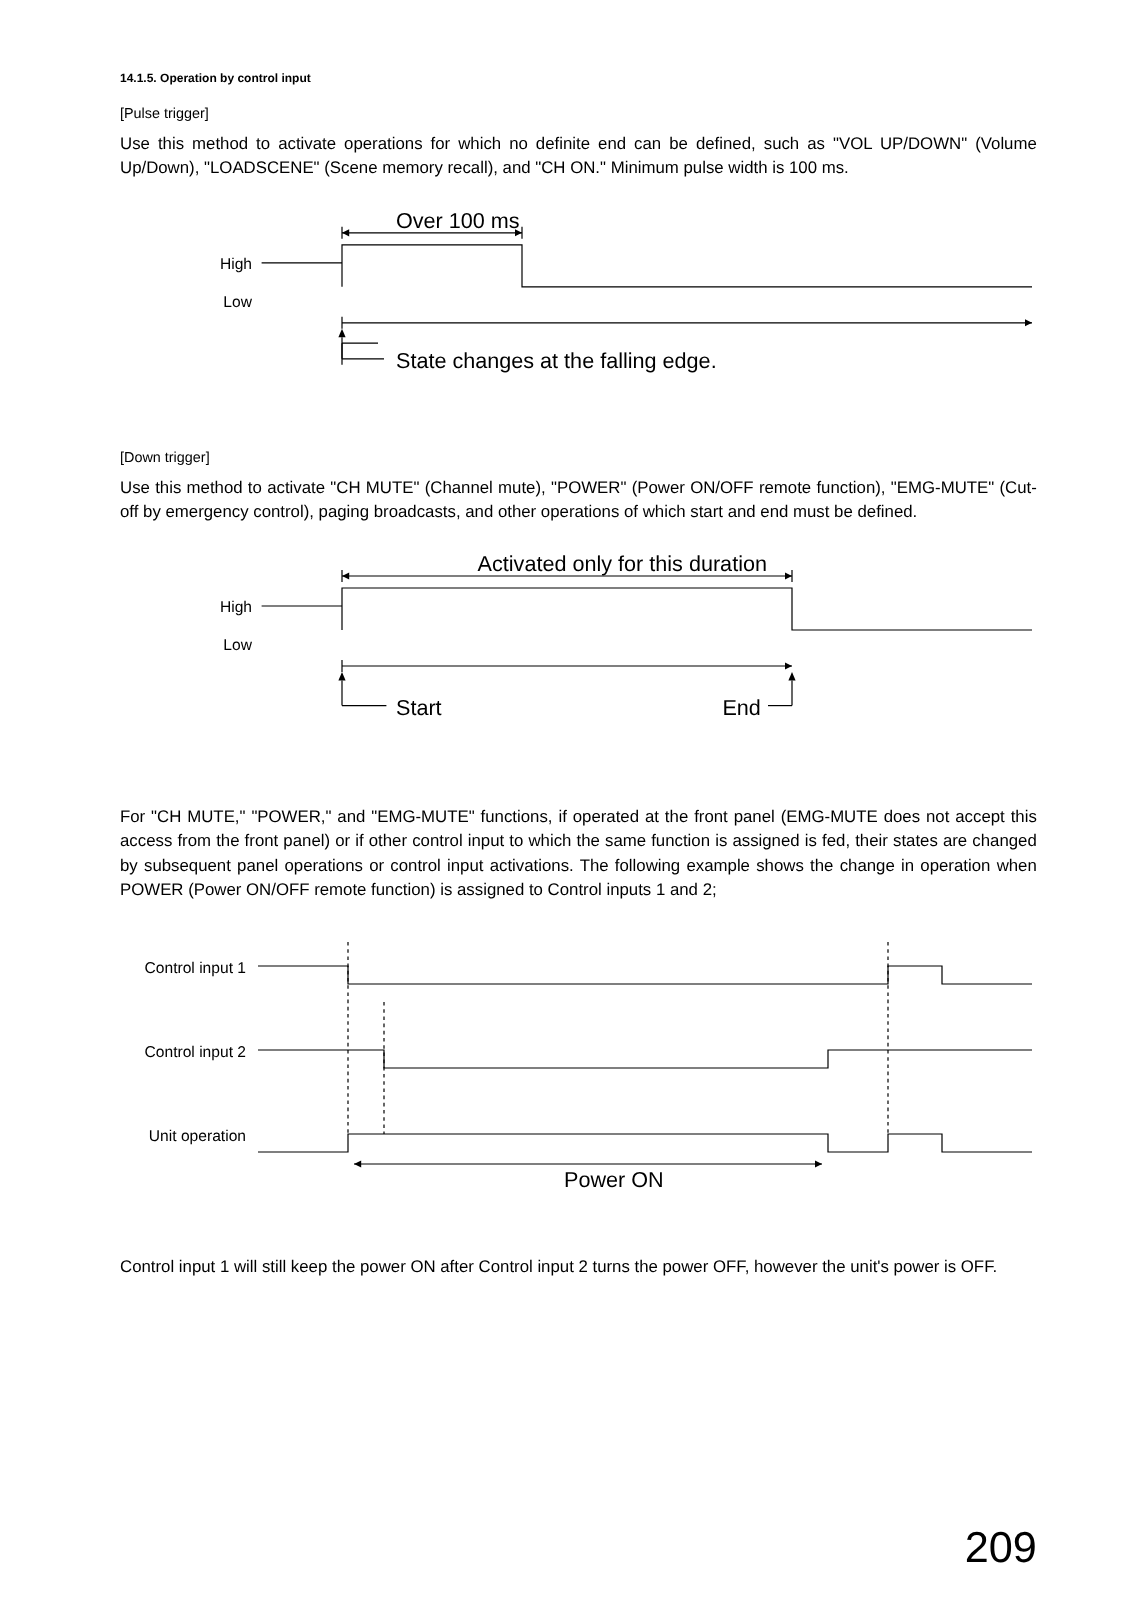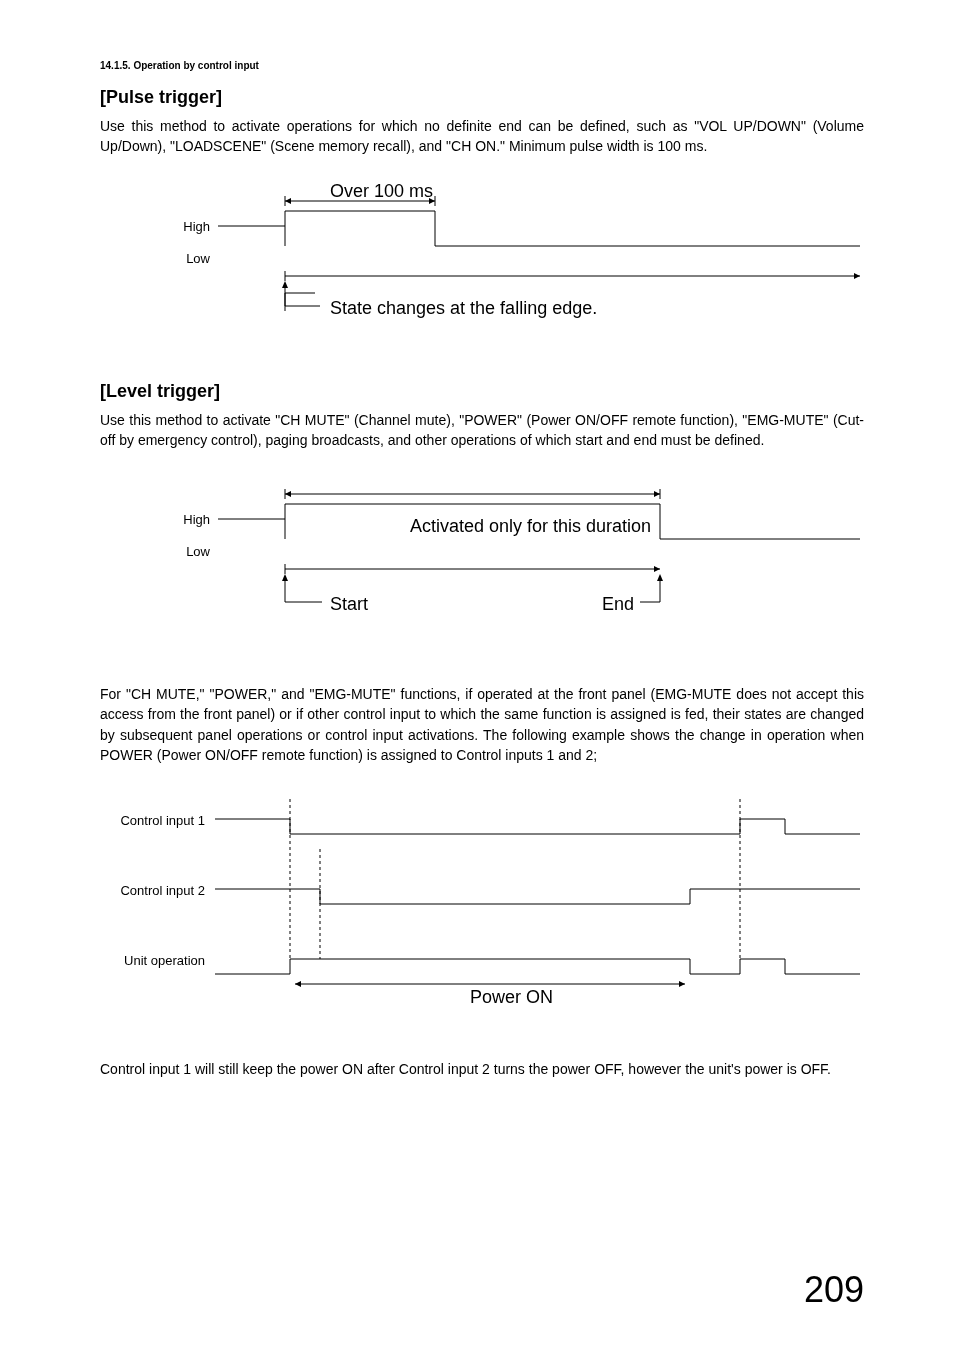--- a/index.html
+++ b/index.html
@@ -11,22 +11,22 @@
     color: #000;
     position: relative;
     padding: 60px 90px 0 100px;
   }
   .heading-bold {
     font-weight: bold;
     font-size: 10px;
     margin-bottom: 16px;
   }
   .subheading-bold {
-    font-weight: bold;
-    font-size: 18px;
+    font-weight: normal;
+    font-size: 12px;
     margin-bottom: 8px;
   }
   .paragraph {
     font-size: 14px;
     line-height: 1.45;
     text-align: justify;
     margin-bottom: 18px;
   }
   .diagram-block {
     position: relative;
@@ -92,25 +92,25 @@
     <path d="M185 130 L185 112 M185 112 L215 112" fill="none" stroke="#000" stroke-width="1"></path>
 
     <line x1="185" y1="112" x2="185" y2="100" stroke="#000" stroke-width="1" marker-end="url(#arrR1)" transform="rotate(-90 185 112)" opacity="0"></line>
 
     <polygon points="185,100 182,107 188,107" fill="#000"></polygon>
     <line x1="185" y1="107" x2="185" y2="125" stroke="#000" stroke-width="1"></line>
     <line x1="185" y1="125" x2="220" y2="125" stroke="#000" stroke-width="1"></line>
   </svg>
 </div>
 
-<div class="subheading-bold" style="margin-top:20px;">[Level trigger]</div>
+<div class="subheading-bold" style="margin-top:20px;">[Down trigger]</div>
 <div class="paragraph">Use this method to activate "CH MUTE" (Channel mute), "POWER" (Power ON/OFF remote function), "EMG-MUTE" (Cut-off by emergency control), paging broadcasts, and other operations of which start and end must be defined.</div>
 
 <div class="diagram-block" style="height:150px;">
-  <div class="top-caption" style="left:310px; top:0px;margin-top:42px;">Activated only for this duration</div>
+  <div class="top-caption" style="left:298px; top:0px;">Activated only for this duration</div>
   <div class="axis-label" style="left:60px; top:38px; width:50px;">High</div>
   <div class="axis-label" style="left:60px; top:70px; width:50px;">Low</div>
   <div class="top-caption" style="left:230px; top:120px;">Start</div>
   <div class="top-caption" style="left:502px; top:120px;">End</div>
 
   <svg width="770" height="150" style="position:absolute; left:0; top:0;">
 
     <line x1="118" y1="45" x2="185" y2="45" stroke="#000" stroke-width="1"></line>
 
     <path d="M185 65 L185 30 L560 30 L560 65 L760 65" fill="none" stroke="#000" stroke-width="1"></path>

